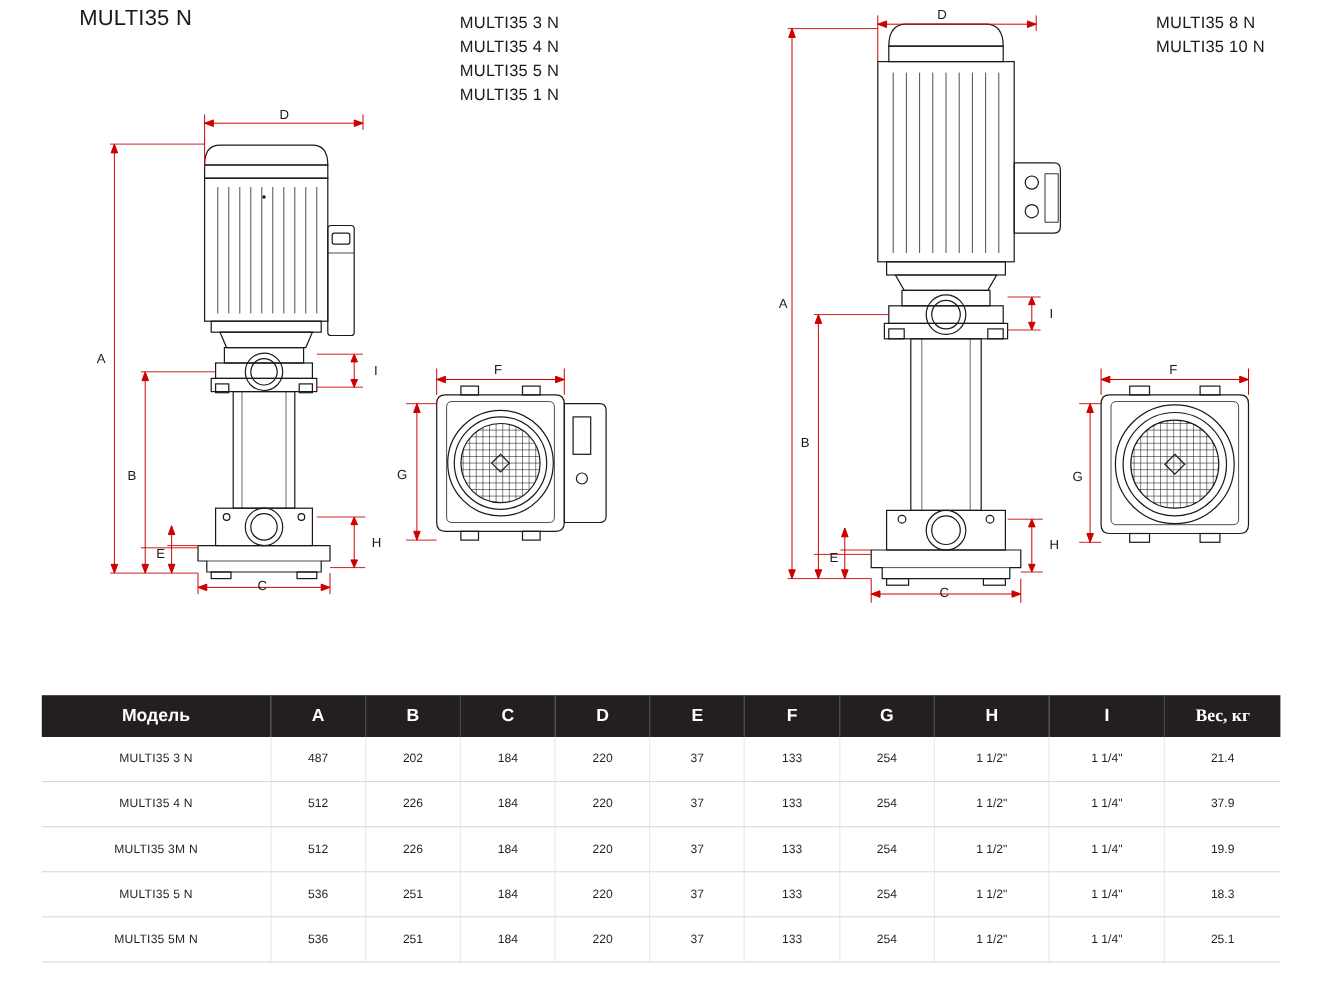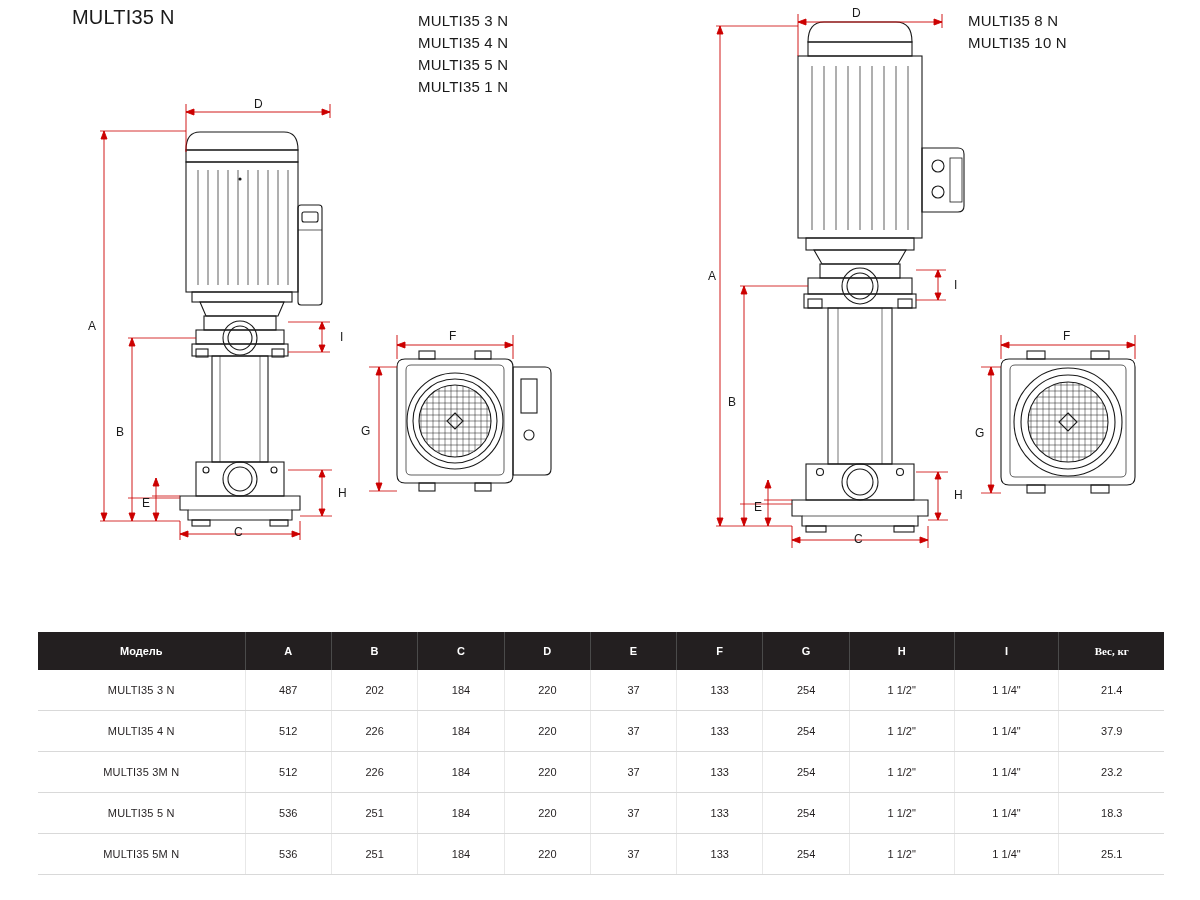--- a/index.html
+++ b/index.html
@@ -23,41 +23,41 @@
   
   .title {
     position: absolute;
     font-size: 15px;
     letter-spacing: .2px;
     white-space: nowrap;
   }
   .title.big { font-size: 20px; }
   .title-left { left: 72px; top: 6px; }
   .title-mid  { left: 418px; top: 10px; line-height: 22px; }
-  .title-right{ left: 968px; top: 10px; line-height: 22px; }
+  .title-right{ left: 1051px; top: 10px; line-height: 22px; }
 
   
   .draw {
     position: absolute;
   }
   svg { display: block; overflow: visible; }
 
   
   .spec-table {
     position: absolute;
     left: 38px;
     top: 632px;
     width: 1126px;
     border-collapse: collapse;
     font-size: 11px;
   }
   .spec-table th {
     background: #231f20;
     color: #ffffff;
-    font-size: 11px;
+    font-size: 16px;
     font-weight: bold;
     height: 38px;
     border-right: 1px solid #4a4a4a;
     padding: 0 4px;
     margin-left: 40px;
   }
   .spec-table th:last-child { border-right: none; }
   .spec-table td {
     height: 38px;
     text-align: center;
@@ -513,21 +513,21 @@
         <td class="model">MULTI35 3M N</td>
         <td>512</td>
         <td>226</td>
         <td>184</td>
         <td>220</td>
         <td>37</td>
         <td>133</td>
         <td>254</td>
         <td>1 1/2"</td>
         <td>1 1/4"</td>
-        <td>23.2</td>
+        <td>19.9</td>
       </tr>
       <tr>
         <td class="model">MULTI35 5 N</td>
         <td>536</td>
         <td>251</td>
         <td>184</td>
         <td>220</td>
         <td>37</td>
         <td>133</td>
         <td>254</td>

